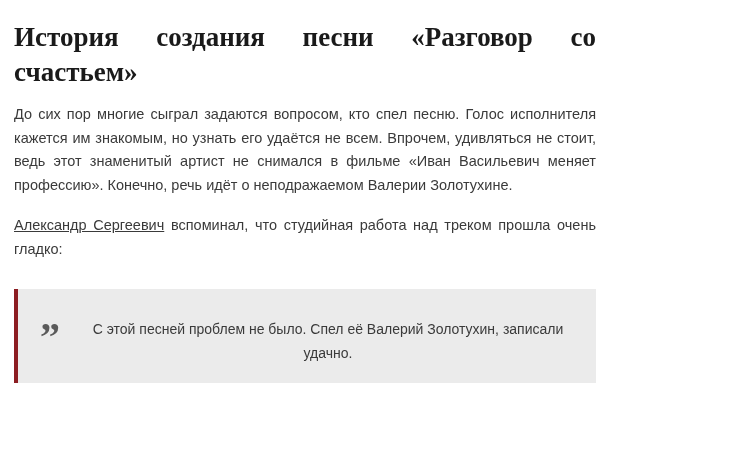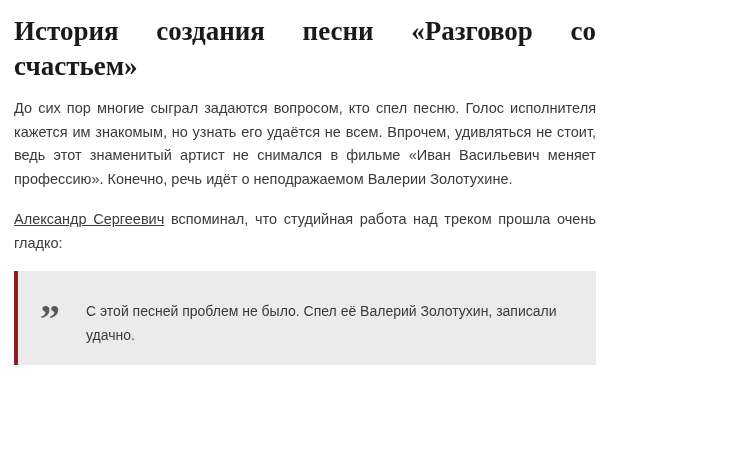--- a/index.html
+++ b/index.html
@@ -11,21 +11,21 @@
     width: 742px;
     height: 461px;
     font-family: "Liberation Sans", sans-serif;
     color: #333333;
     overflow: hidden;
   }
   .page {
     width: 610px;
     height: 461px;
     box-sizing: border-box;
-    padding: 14px 14px 0 14px;
+    padding: 20px 14px 0 14px;
     position: relative;
   }
   .article-title {
     font-family: "Liberation Serif", serif;
     font-size: 27px;
     font-weight: bold;
     color: #1a1a1a;
     line-height: 1.28;
     text-align: justify;
     text-align-last: left;
@@ -34,21 +34,21 @@
   }
   .para {
     font-size: 14.5px;
     line-height: 1.62;
     color: #3a3a3a;
     text-align: justify;
     text-align-last: left;
     margin: 0 0 17px 0;
   }
   .para.tight {
-    margin-bottom: 16px;
+    margin-bottom: 28px;
   }
   .underlined {
     text-decoration: underline;
     text-decoration-color: #3a3a3a;
   }
   .quote-block {
     background: #ebebeb;
     border-left: 4px solid #8c1d22;
     box-sizing: border-box;
     padding: 18px 26px 18px 22px;
@@ -66,21 +66,21 @@
     padding-top: 16px;
     margin-right: 26px;
     flex: 0 0 auto;
     user-select: none;
   }
   .quote-text {
     font-size: 14px;
     line-height: 1.72;
     color: #3a3a3a;
     padding-top: 10px;
-    text-align: left;
+    text-align: center;
     flex: 1 1 auto;
   }
 </style>
 </head>
 <body>
 
 <div class="page">
 
   <h1 class="article-title">История создания песни «Разговор со счастьем»</h1>
 

